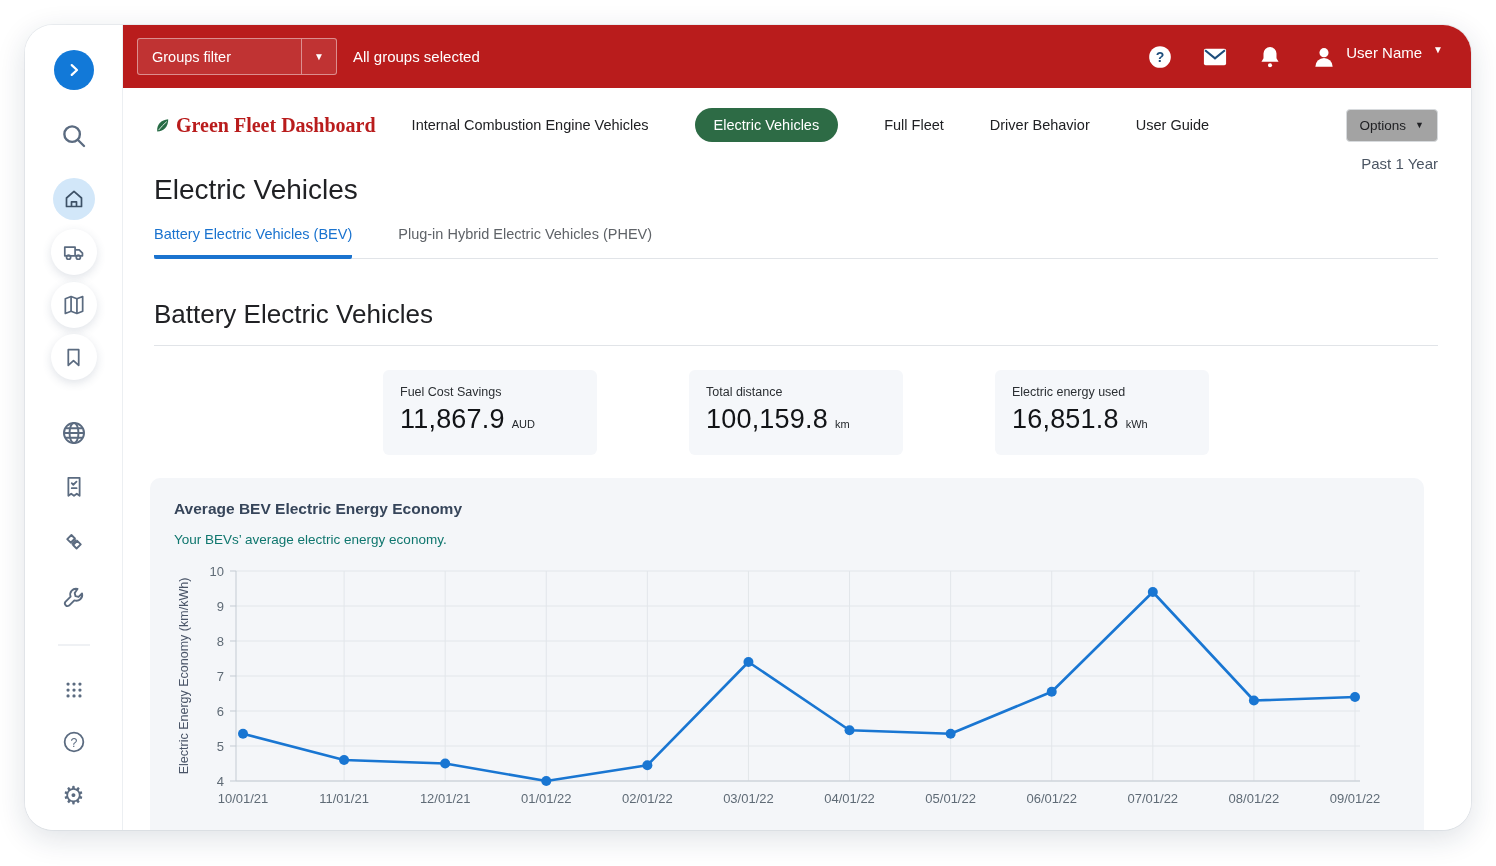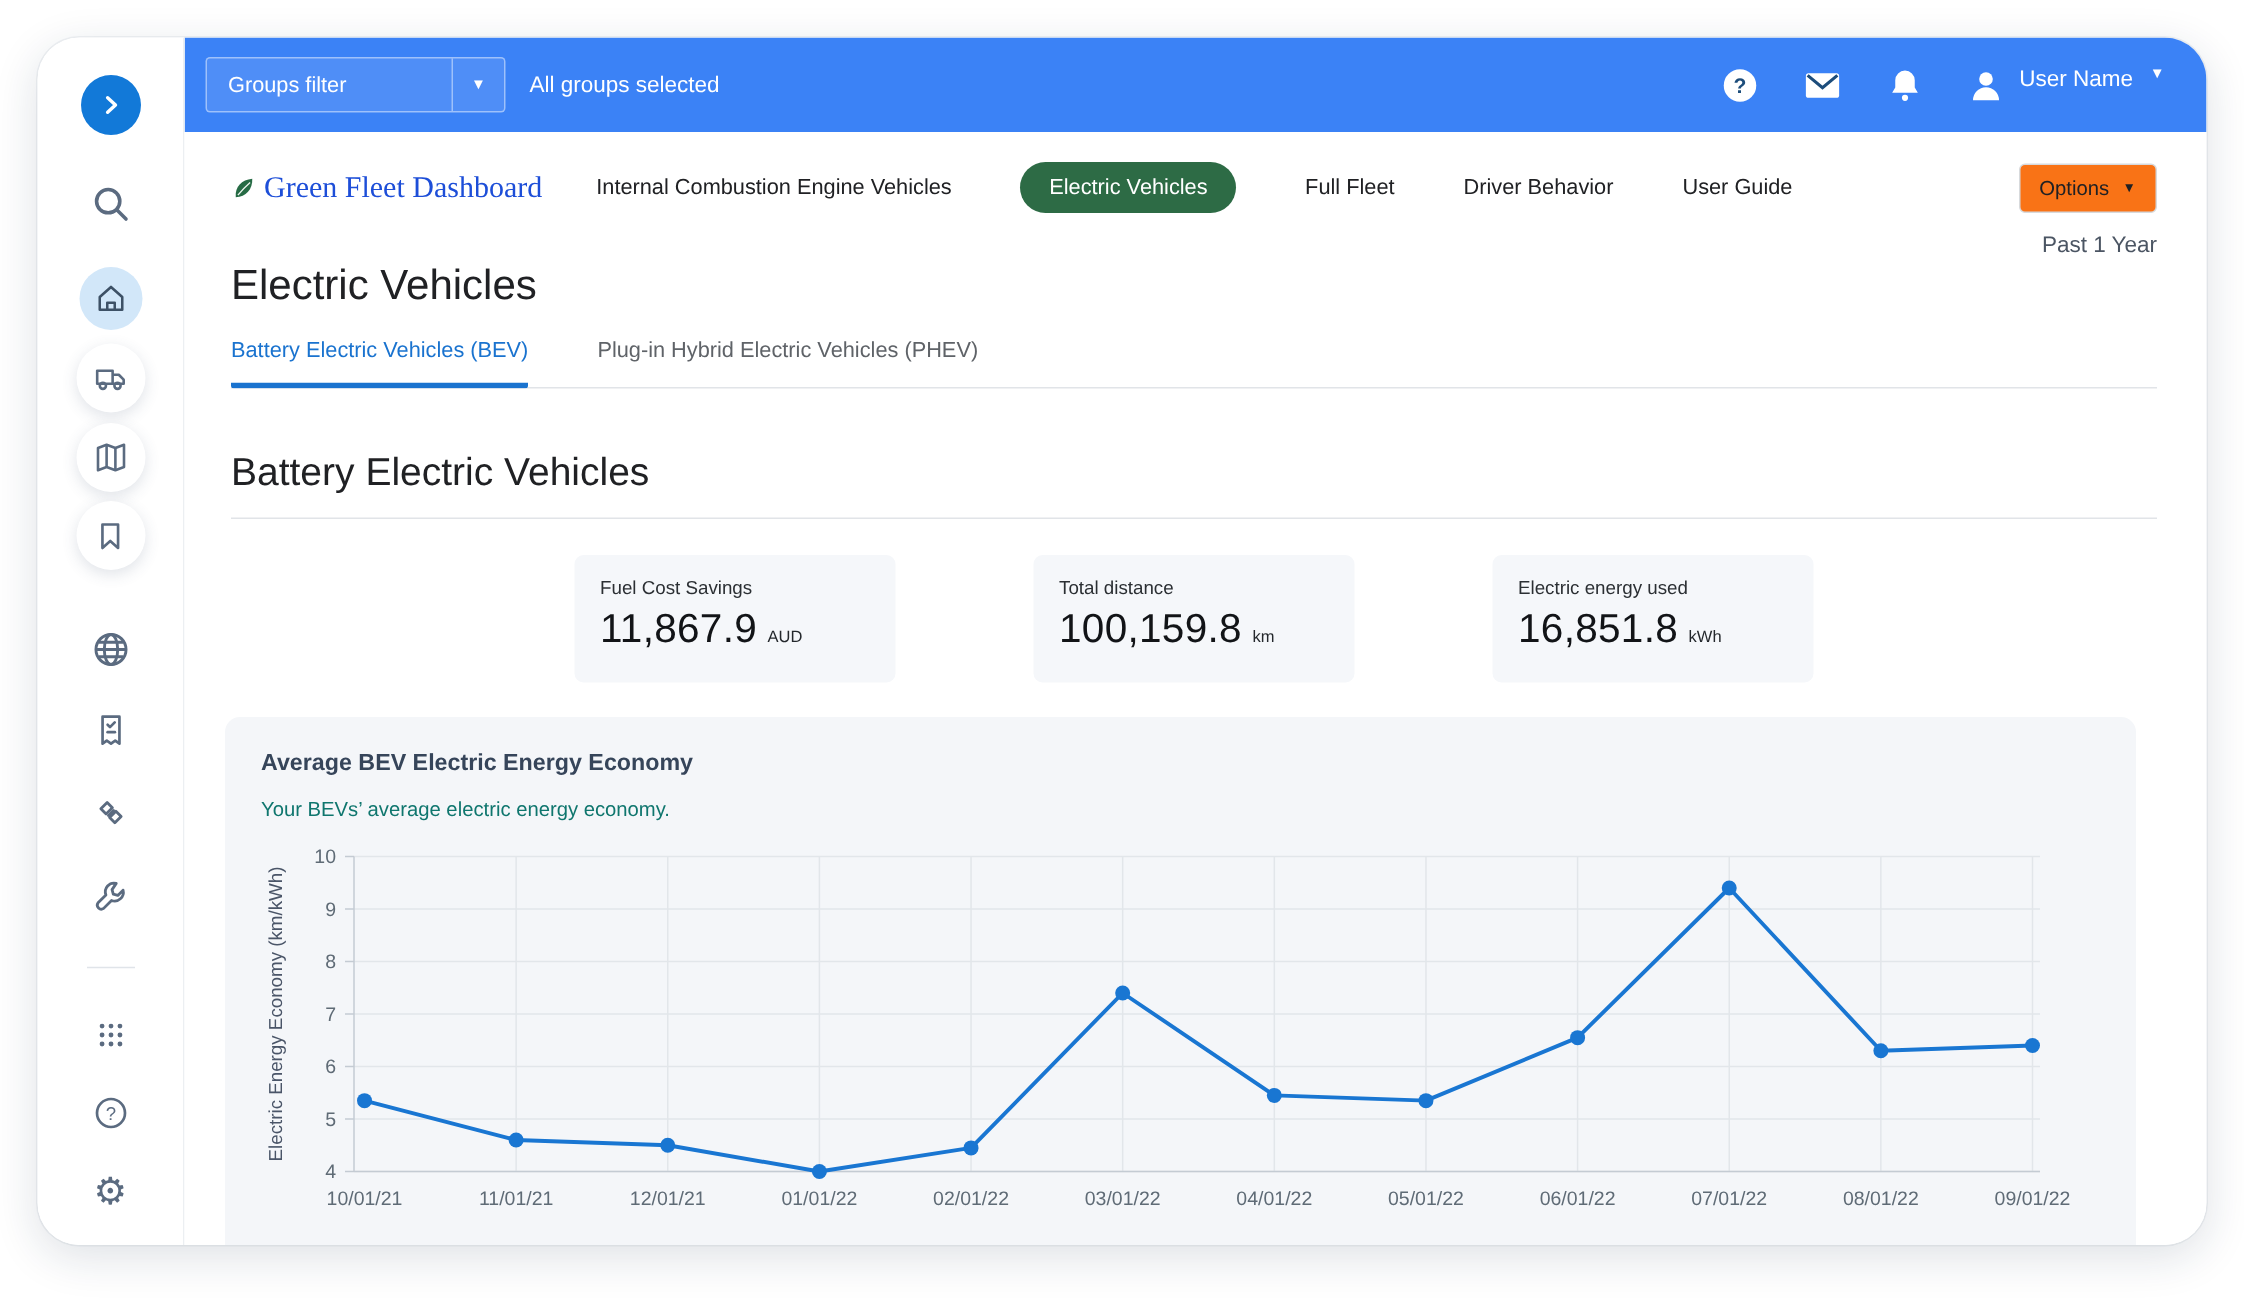--- a/index.html
+++ b/index.html
@@ -17,40 +17,40 @@
   .side-item { position:absolute; left:50%; transform:translate(-50%,-50%); display:flex; align-items:center; justify-content:center; }
   .circle-btn { border-radius:50%; display:flex; align-items:center; justify-content:center; }
   .expand { width:40px; height:40px; background:#1279d8; }
   .home-active { width:42px; height:42px; background:#d2e7f9; }
   .raised { width:46px; height:46px; background:#fff; box-shadow:0 3px 10px rgba(60,80,110,.16); }
   .side-divider { width:32px; height:1px; background:#e0e4e9; }
   .gear-glyph { font-size:25px; color:#5b6b80; line-height:1; }
 
   
   .main-col { flex:1; display:flex; flex-direction:column; min-width:0; }
-  .topbar { height:63px; background:#3b82f6; display:flex; align-items:center; padding:0 28px 0 14px; flex:0 0 63px; }
+  .topbar { height:63px; background:#b91c1c; display:flex; align-items:center; padding:0 28px 0 14px; flex:0 0 63px; }
   .groups-filter { display:flex; align-items:center; width:200px; height:37px; border:1px solid rgba(255,255,255,.45); border-radius:3px; background:rgba(255,255,255,.10); cursor:pointer; }
   .groups-filter .gf-label { flex:1; padding:0 14px; color:#fff; font-size:14.5px; }
   .gf-sep { width:1px; align-self:stretch; background:rgba(255,255,255,.45); }
   .gf-caret { width:34px; text-align:center; color:#fff; font-size:10px; }
   .groups-status { margin-left:16px; color:#fff; font-size:15px; }
   .topbar-right { margin-left:auto; display:flex; align-items:center; gap:28px; }
   .user-chip { display:flex; align-items:flex-start; gap:9px; color:#fff; font-size:15px; cursor:pointer; }
   .user-caret { font-size:10px; color:#fff; margin-left:2px; }
 
   
   .content { flex:1; background:#fff; padding:20px 33px 0 31px; overflow:hidden; position:relative; }
 
   .header-row { display:flex; align-items:center; }
   .brand { display:flex; align-items:center; gap:5px; margin-right:36px; cursor:pointer; }
-  .brand-text { font-family:"Liberation Serif", serif; font-weight:normal; font-size:20px; color:#1d4ed8; }
+  .brand-text { font-family:"Liberation Serif", serif; font-weight:bold; font-size:20px; color:#b91c1c; }
   .top-nav { display:flex; align-items:center; gap:46px; }
   .nav-link { font-size:14.5px; color:#202124; cursor:pointer; white-space:nowrap; }
   .nav-pill { background:#2d6b45; color:#fff; padding:9px 19px; border-radius:18px; font-size:14.5px; cursor:pointer; white-space:nowrap; }
-  .options-btn { margin-left:auto; display:flex; align-items:center; gap:9px; border:1px solid #d7dadd; border-radius:4px; background:#f97316; padding:8px 13px; font-size:13.5px; color:#202124; cursor:pointer; font-family:inherit; }
+  .options-btn { margin-left:auto; display:flex; align-items:center; gap:9px; border:1px solid #d7dadd; border-radius:4px; background:#a3a3a3; padding:8px 13px; font-size:13.5px; color:#202124; cursor:pointer; font-family:inherit; }
   .options-caret { font-size:9px; color:#202124; }
 
   .period-row { text-align:right; margin-top:13px; font-size:15px; color:#4b5563; }
 
   .page-title { font-size:28px; font-weight:400; color:#202124; margin-top:2px; }
 
   .tabs-row { display:flex; gap:46px; margin-top:20px; border-bottom:1px solid #e1e4e8; }
   .tab { padding-bottom:13px; font-size:14.5px; color:#5f6368; cursor:pointer; border-bottom:4px solid transparent; margin-bottom:-1px; border-radius:2px; }
   .tab.active { color:#1a73cf; border-bottom-color:#1a73cf; }
 

